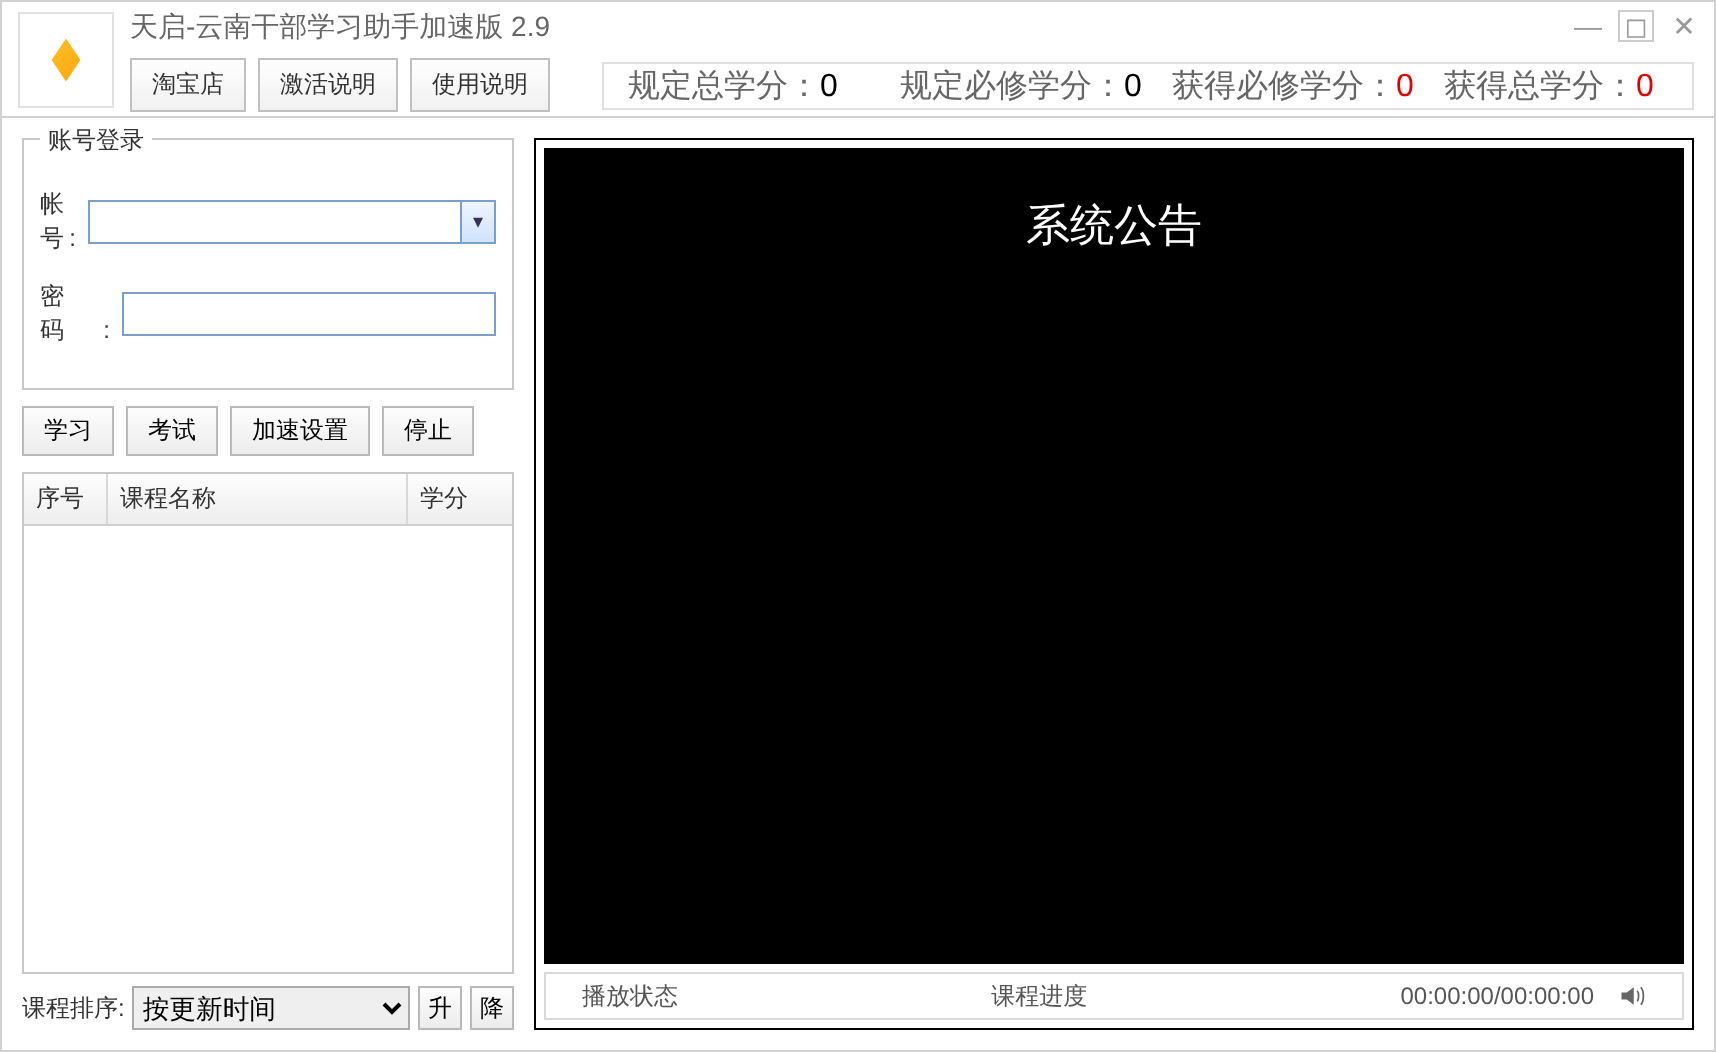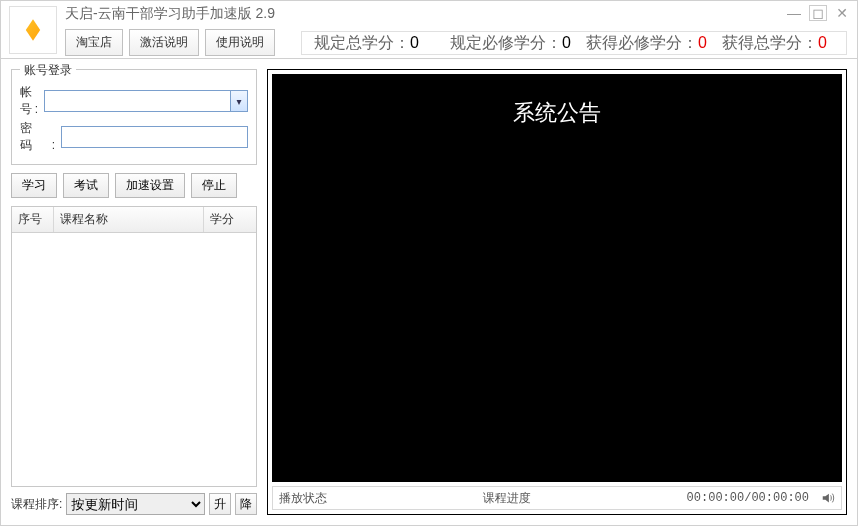--- a/index.html
+++ b/index.html
@@ -16,21 +16,21 @@
 .stat { flex: 1; padding-left: 12px; white-space: nowrap; }
 .stat .val { color: #000; }
 .stat .val.red { color: #e60000; }
 .win-controls { position: absolute; right: 6px; top: 4px; display: flex; gap: 6px; color: #999; }
 .win-btn { width: 18px; height: 16px; border: 1px solid transparent; display: flex; align-items: center; justify-content: center; cursor: pointer; font-size: 14px; }
 .win-btn.box { border: 1px solid #ccc; }
 .body-area { display: flex; padding: 10px; gap: 10px; height: calc(100% - 58px); }
 .left-pane { width: 246px; display: flex; flex-direction: column; border-radius: 18px; }
 .login-group { border: 1px solid #c8c8c8; position: relative; padding: 12px 8px 8px; }
 .login-legend { position: absolute; top: -8px; left: 8px; background: #fff; padding: 0 4px; font-size: 12px; }
-.form-row { display: flex; align-items: center; margin: 2px 0; }
+.form-row { display: flex; align-items: center; margin: 12px 0; }
 .form-row label { width: 48px; text-align: justify; text-align-last: justify; margin-right: 4px; letter-spacing: 2px; }
 .form-row .inp { flex: 1; height: 22px; border: 1px solid #7a9fcd; padding: 0 4px; }
 .combo { position: relative; display: flex; flex: 1; }
 .combo input { flex: 1; height: 22px; border: 1px solid #7a9fcd; border-right: none; padding: 0 4px; }
 .combo .dd { width: 18px; height: 22px; border: 1px solid #7a9fcd; background: linear-gradient(#eef5ff,#cfe3ff); display: flex; align-items: center; justify-content: center; cursor: pointer; color: #335; font-size: 10px; }
 .login-actions { display: flex; align-items: center; gap: 8px; margin-top: 6px; }
 .chk { display: flex; align-items: center; gap: 2px; cursor: pointer; }
 .chk .box { width: 12px; height: 12px; border: 1px solid #2a7de1; }
 .btn { border: 1px solid #b8b8b8; background: linear-gradient(#fdfdfd,#ececec); padding: 3px 10px; cursor: pointer; font-size: 12px; }
 .mid-row { display: flex; gap: 6px; margin: 8px 0; }
@@ -40,23 +40,23 @@
 .th.c1 { width: 42px; }
 .th.c2 { flex: 1; }
 .th.c3 { width: 52px; border-right: none; }
 .table-body { height: 100%; }
 .sort-row { display: flex; align-items: center; gap: 4px; margin-top: 6px; }
 .sort-row select { flex: 1; height: 22px; border: 1px solid #aaa; }
 .small-btn { border: 1px solid #b8b8b8; background: linear-gradient(#fdfdfd,#ececec); width: 22px; height: 22px; cursor: pointer; font-size: 12px; }
 .right-pane { flex: 1; display: flex; flex-direction: column; border: 1px solid #000000; padding: 4px; }
 .video-area { flex: 1; background: #000; position: relative; }
 .announce { position: absolute; top: 24px; left: 0; right: 0; text-align: center; color: #fff; font-family: SimSun, serif; font-size: 22px; }
-.status-row { display: flex; align-items: center; border: 1px solid #d8d8d8; margin-top: 4px; height: 24px; padding: 0 6px; gap: 12px; color: #555; position: relative; }
+.status-row { display: flex; align-items: center; border: 1px solid #d8d8d8; margin-top: 4px; height: 24px; padding: 0 18px; gap: 12px; color: #555; position: relative; }
 .status-row .spacer { flex: 1; }
-.status-row .timer { font-family: Liberation Mono, monospace; }
+.status-row .timer { font-family: Liberation Sans, sans-serif; }
 .vol-icon { width: 14px; height: 14px; display: inline-block; }
 </style>
 </head>
 <body>
 
 <div class="window">
 
   <div class="titlebar">
     <div class="logo-box">
         <div class="logo-inner"></div>

